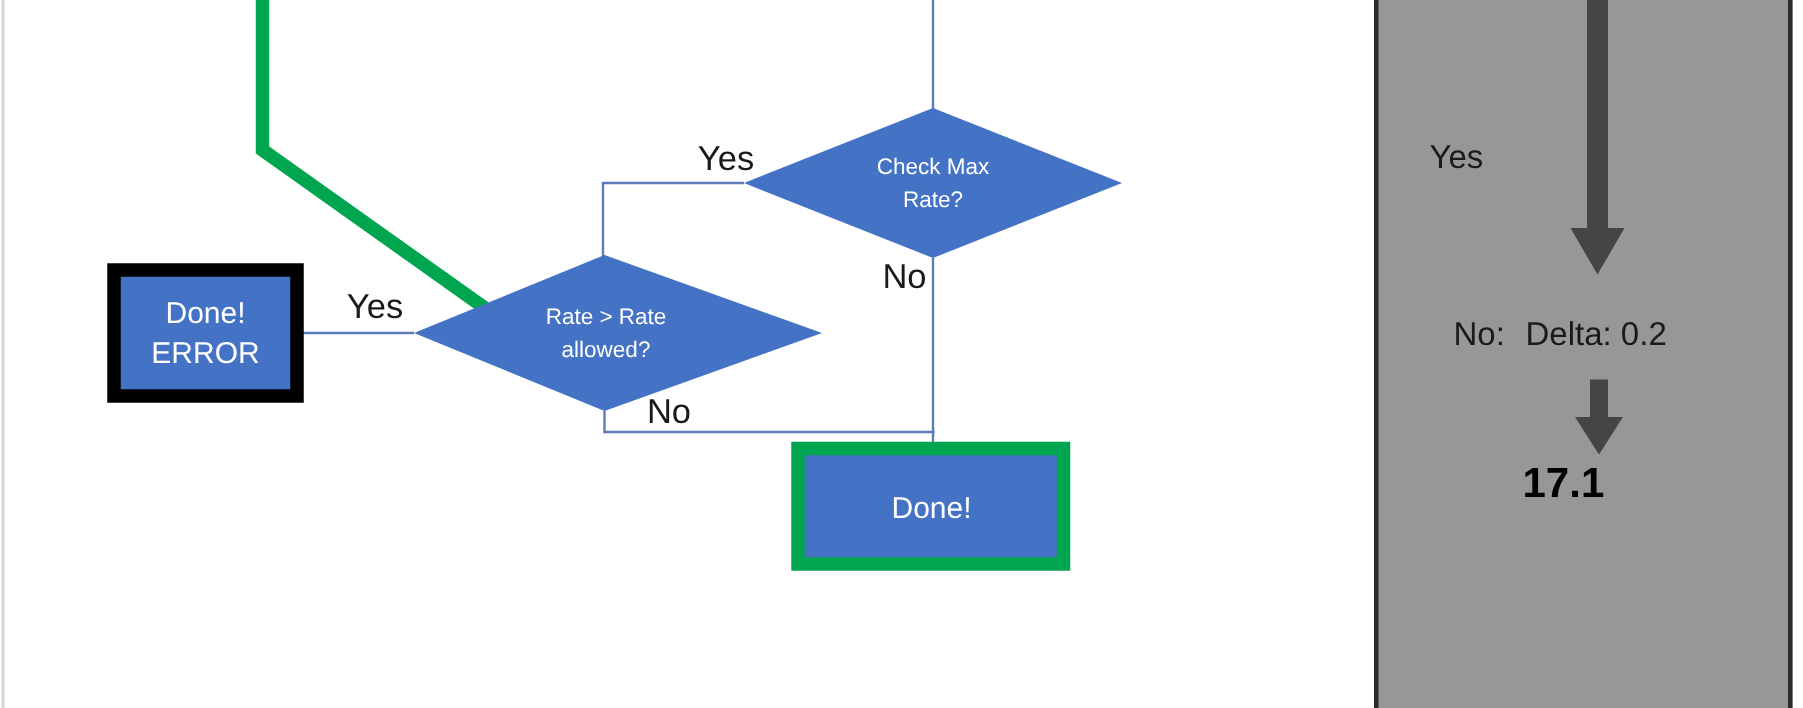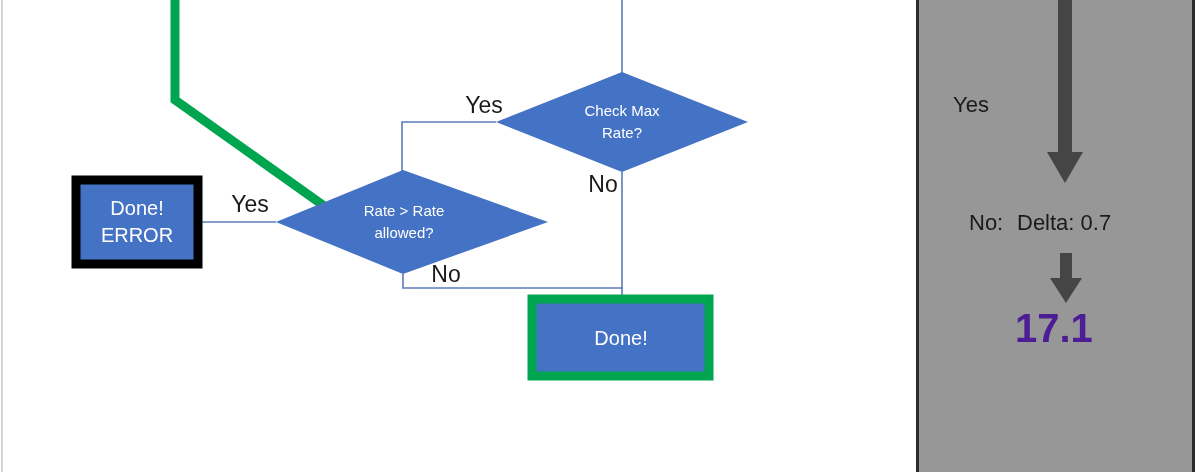--- a/index.html
+++ b/index.html
@@ -75,23 +75,23 @@
     font-size: 22px;
     white-space: nowrap;
   }
   #panel-yes   { left: 950px;  top: 92px; }
   #panel-no    { left: 950px;  top: 210px; }
   #panel-delta { left: 1014px; top: 210px; }
   #panel-value {
     position: absolute;
     left: 1012px;
     top: 308px;
-    color: #4c1d95;
+    color: #000000;
     font-family: "Liberation Sans", sans-serif;
-    font-size: 40px;
+    font-size: 28px;
     font-weight: bold;
     letter-spacing: 0px;
     white-space: nowrap;
   }
   #panel-arrows {
     position: absolute;
     left: 0;
     top: 0;
     width: 279px;
     height: 472px;
@@ -152,19 +152,19 @@
       <g>
         <rect x="141" y="253" width="12" height="30" fill="#454545"></rect>
         <polygon points="131,278 163,278 147,303" fill="#454545"></polygon>
       </g>
     </svg>
 
     <span class="panel-text" id="panel-yes" style="left:34px; top:92px;">Yes</span>
 
     <span class="panel-text" id="panel-no" style="left:50px; top:210px;">No:</span>
 
-    <span class="panel-text" id="panel-delta" style="left:98px; top:210px;">Delta: 0.7</span>
+    <span class="panel-text" id="panel-delta" style="left:98px; top:210px;">Delta: 0.2</span>
 
     <span id="panel-value" style="left:96px; top:306px;">17.1</span>
   </div>
 
   <div id="panel-right-gap"></div>
 </div>
 
 </body></html>

